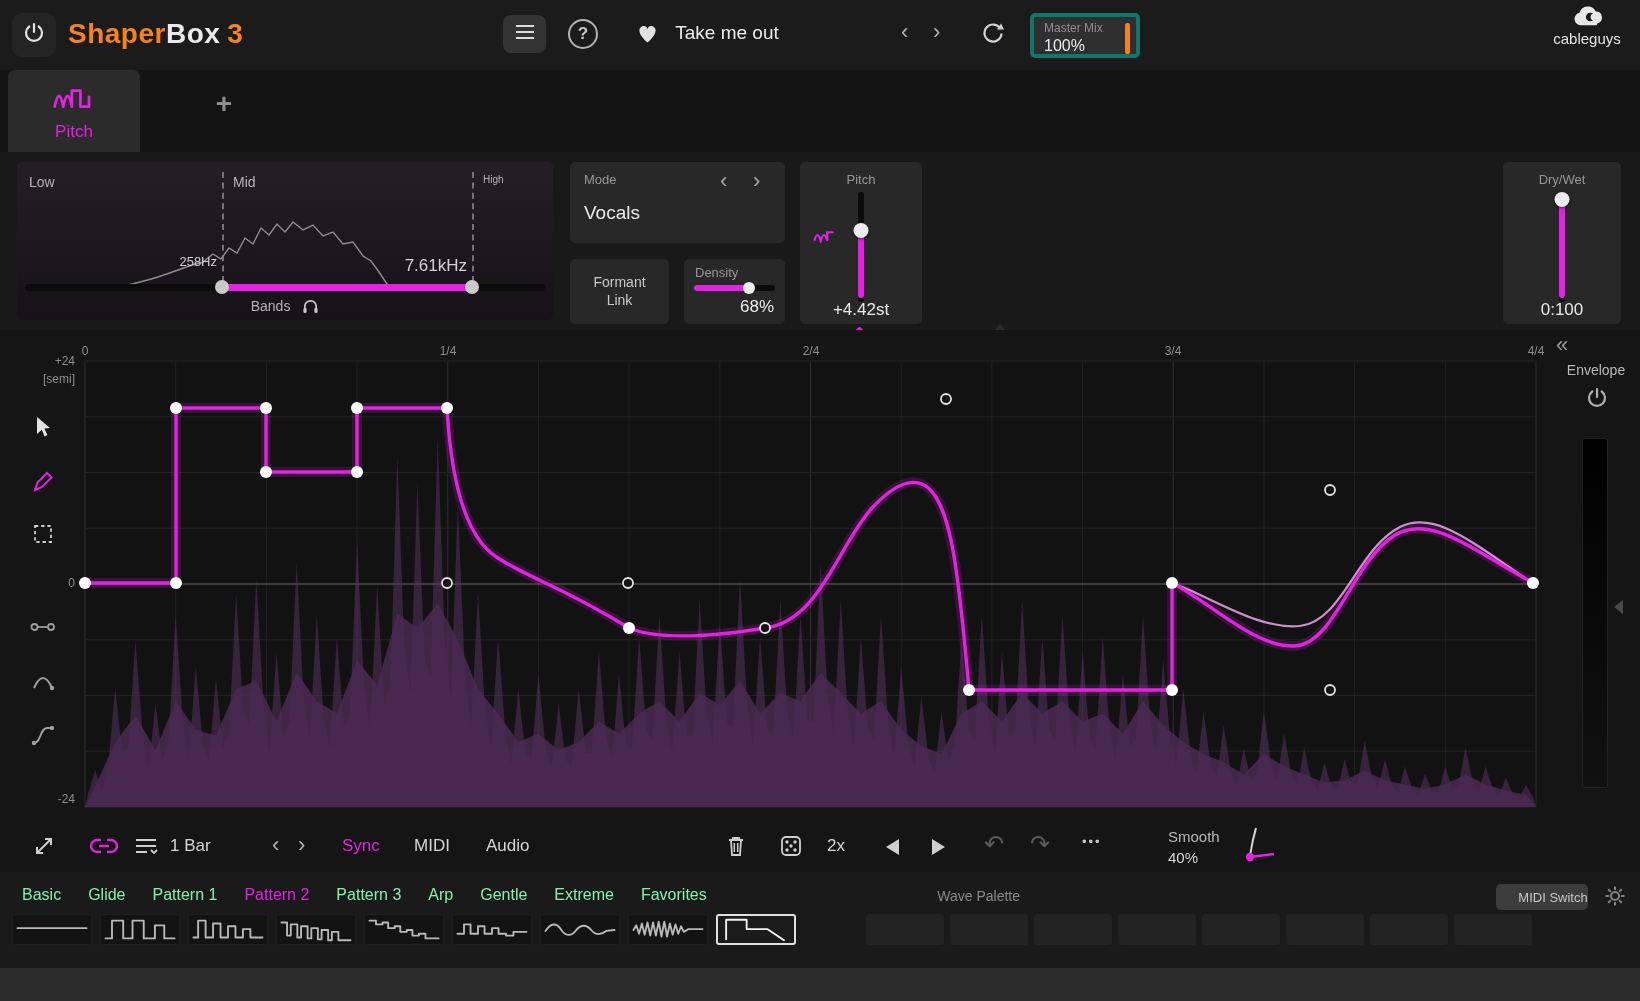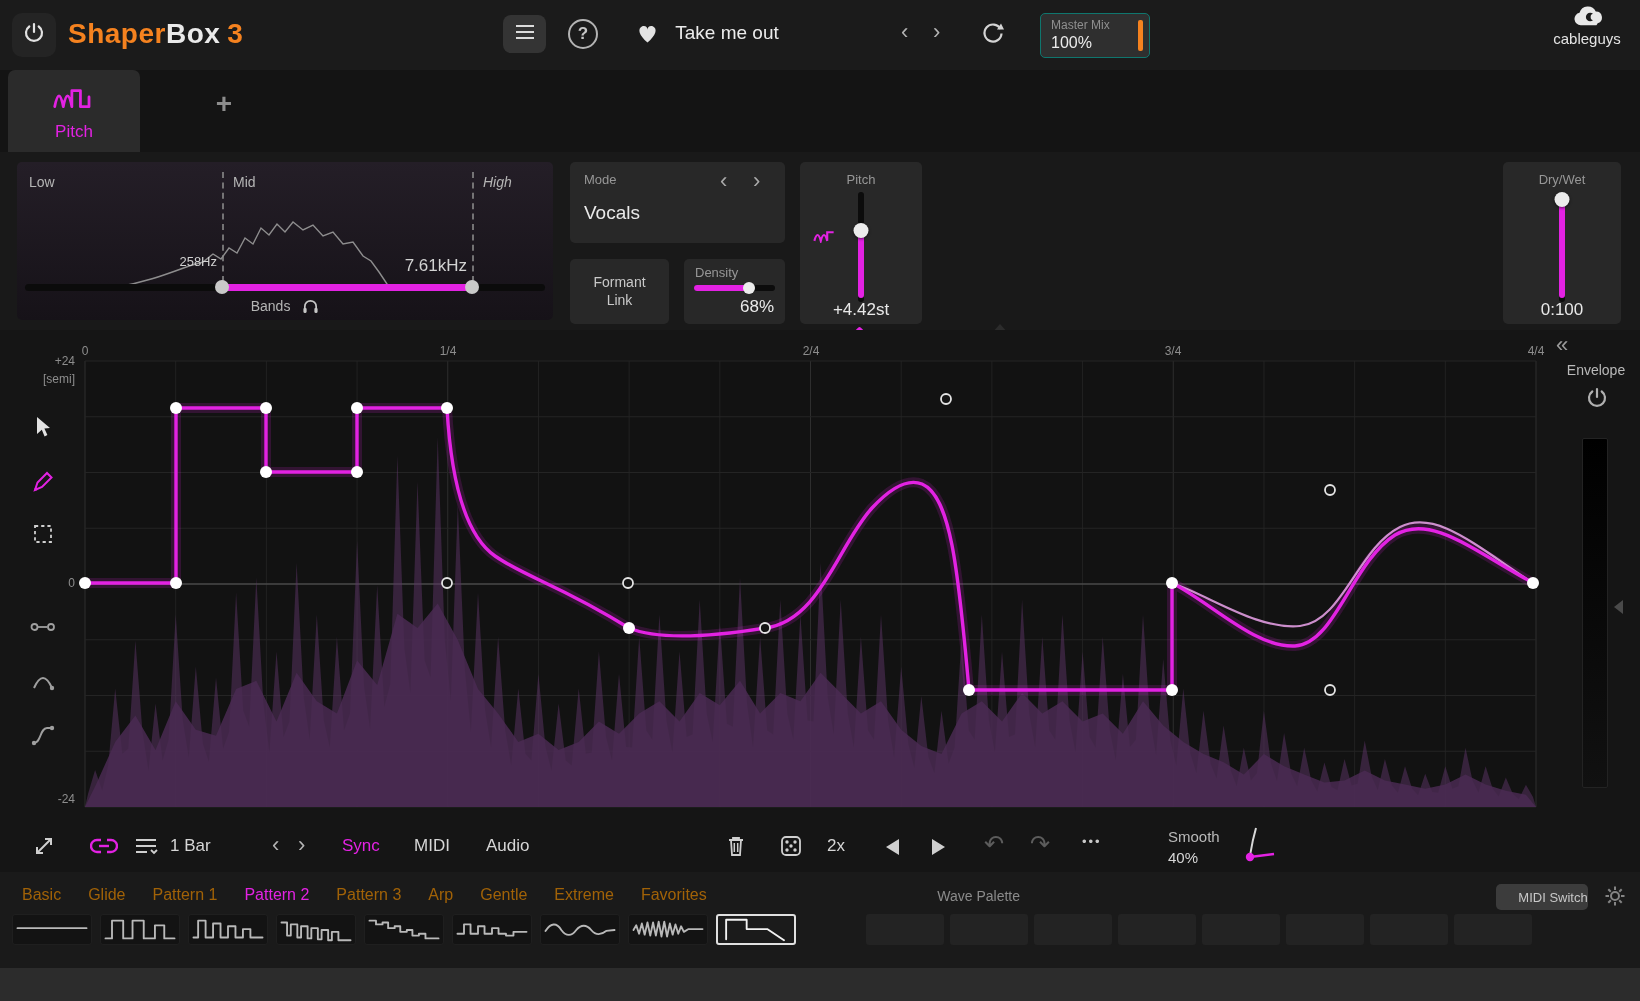--- a/index.html
+++ b/index.html
@@ -17,21 +17,21 @@
   .plabel{font-size:13px;color:#979797;}
   .pvalue{font-size:17px;color:#e8e8e8;}
   .chev{font-size:22px;color:#b3b3b3;line-height:1;cursor:default;}
   .iconbtn{display:flex;align-items:center;justify-content:center;}
   .vtrack{position:absolute;left:50%;transform:translateX(-50%);top:30px;width:6px;height:110px;background:#0c0c0c;border-radius:3px;}
   .vfill{position:absolute;left:50%;transform:translateX(-50%);width:6px;background:#e322e3;border-radius:3px;}
   .vhandle{position:absolute;left:50%;transform:translateX(-50%);width:15px;height:15px;border-radius:50%;background:#ececec;box-shadow:0 1px 3px rgba(0,0,0,.6);}
   .ruler-label{position:absolute;top:0;transform:translateX(-50%);font-size:12px;color:#8d8d8d;}
   .scale-label{position:absolute;width:50px;text-align:right;font-size:12px;color:#8d8d8d;}
   .tool{position:absolute;width:26px;height:26px;display:flex;align-items:center;justify-content:center;}
-  .pattern-tab{font-size:16px;color:#a16207;cursor:default;white-space:nowrap;}
+  .pattern-tab{font-size:16px;color:#86efac;cursor:default;white-space:nowrap;}
   .pattern-tab.active{color:#e322e3;}
   #pattern-tabs{position:absolute;left:22px;top:14px;display:flex;gap:27px;align-items:center;}
   .thumb{position:absolute;width:80px;height:31px;background:#131313;border-radius:3px;display:flex;align-items:center;justify-content:center;border:1px solid #1f1f1f;}
   .thumb.selected{border:2px solid #e0e0e0;background:#1b1b1b;}
   .palette-slot{width:78px;height:31px;background:#232323;border-radius:3px;}
   #palette-slots{position:absolute;left:866px;top:42px;display:flex;gap:6px;}
   .ttext{font-size:17px;color:#d6d6d6;}
   .dim{color:#5c5c5c;}
   .tri-left{width:0;height:0;border-top:8px solid transparent;border-bottom:8px solid transparent;border-right:13px solid #cfcfcf;}
   .tri-right{width:0;height:0;border-top:8px solid transparent;border-bottom:8px solid transparent;border-left:13px solid #cfcfcf;}
@@ -74,21 +74,21 @@
 
     <div class="abs iconbtn" style="left:972px;top:15px;width:42px;height:40px;">
       <span>
         <svg width="26" height="26" viewBox="0 0 26 26">
             <path d="M20.5,9 A8.5,8.5 0 1 0 21.5,13.5" fill="none" stroke="#d4d4d4" stroke-width="2.2"></path>
             <polygon points="17,9.5 24,9.5 21,3.5" fill="#d4d4d4"></polygon>
           </svg>
       </span>
     </div>
 
-    <div class="abs" style="left:1030px;top:13px;width:110px;height:45px;background:#2f2f2f;border:1px solid #0f766e;border-radius:5px;margin-left:10px;">
+    <div class="abs" style="left:1030px;top:13px;width:110px;height:45px;background:#2f2f2f;border:4px solid #0f766e;border-radius:5px;">
       <div class="abs" style="left:10px;top:4px;font-size:12px;color:#8f8f8f;">Master Mix</div>
       <div class="abs" style="left:10px;top:20px;font-size:16px;color:#ececec;">100%</div>
       <div class="abs" style="right:6px;top:6px;width:5px;height:31px;background:#f5821f;border-radius:2px;"></div>
     </div>
 
     <div class="abs" style="left:1545px;top:6px;width:84px;text-align:center;">
       <span>
         <svg width="30" height="22" viewBox="0 0 24 17">
             <path d="M7,15 a5,5 0 0 1 -1,-9.9 a7,7 0 0 1 13,-1 a4.8,4.8 0 0 1 1.5,9.4 a3,3 0 0 1 -1,1.5 z" fill="#e8e8e8"></path>
             <circle cx="14.5" cy="8.5" r="3.4" fill="#1b1b1b"></circle>
@@ -114,21 +114,21 @@
   <div id="controls">
 
     <div class="panel" style="left:17px;top:10px;width:536px;height:158px;background:linear-gradient(#241e27,#161218);">
       <svg class="abs" style="left:0;top:0;" width="536" height="158" viewBox="0 0 536 158">
         <path id="spectrum-path" d="M96,126 C130,120 150,112 172,104 L186,100 L196,92 L204,97 L212,86 L220,91 L228,76 L236,82 L244,66 L252,73 L260,62 L268,70 L276,60 L286,68 L296,63 L306,74 L316,70 L326,82 L336,80 L346,94 L354,99 L362,110 L370,122 L376,127" fill="none" stroke="#9a9a9a" stroke-width="1.4" opacity="0.9"></path>
       </svg>
       <div class="abs plabel" style="left:12px;top:12px;font-size:14px;color:#b5b5b5;">Low</div>
       <div class="abs" style="left:205px;top:10px;height:110px;border-left:2px dashed #8a8a8a;opacity:.8;"></div>
       <div class="abs plabel" style="left:216px;top:12px;font-size:14px;color:#b5b5b5;">Mid</div>
       <div class="abs" style="left:455px;top:10px;height:110px;border-left:2px dashed #8a8a8a;opacity:.8;"></div>
-      <div class="abs plabel" style="left:466px;top:12px;font-size:14px;color:#b5b5b5;font-style:italic;">High</div>
+      <div class="abs plabel" style="left:466px;top:12px;font-size:10px;color:#b5b5b5;">High</div>
       <div class="abs" style="left:118px;top:92px;width:82px;text-align:right;font-size:13px;color:#d2d2d2;">258Hz</div>
       <div class="abs" style="left:368px;top:94px;width:82px;text-align:right;font-size:17px;color:#d2d2d2;">7.61kHz</div>
       <div class="abs" style="left:8px;top:122px;width:520px;height:7px;background:#0b0b0b;border-radius:4px;"></div>
       <div class="abs" style="left:205px;top:122px;width:251px;height:7px;background:#e322e3;border-radius:4px;"></div>
       <div class="abs" style="left:198px;top:118px;width:14px;height:14px;border-radius:50%;background:#c9c9c9;"></div>
       <div class="abs" style="left:448px;top:118px;width:14px;height:14px;border-radius:50%;background:#c9c9c9;"></div>
       <div class="abs" style="left:0;top:136px;width:536px;text-align:center;font-size:14px;color:#b5b5b5;">
         <span>Bands</span>
         <span style="display:inline-block;vertical-align:-3px;margin-left:8px;">
           <svg width="17" height="16" viewBox="0 0 18 16">

